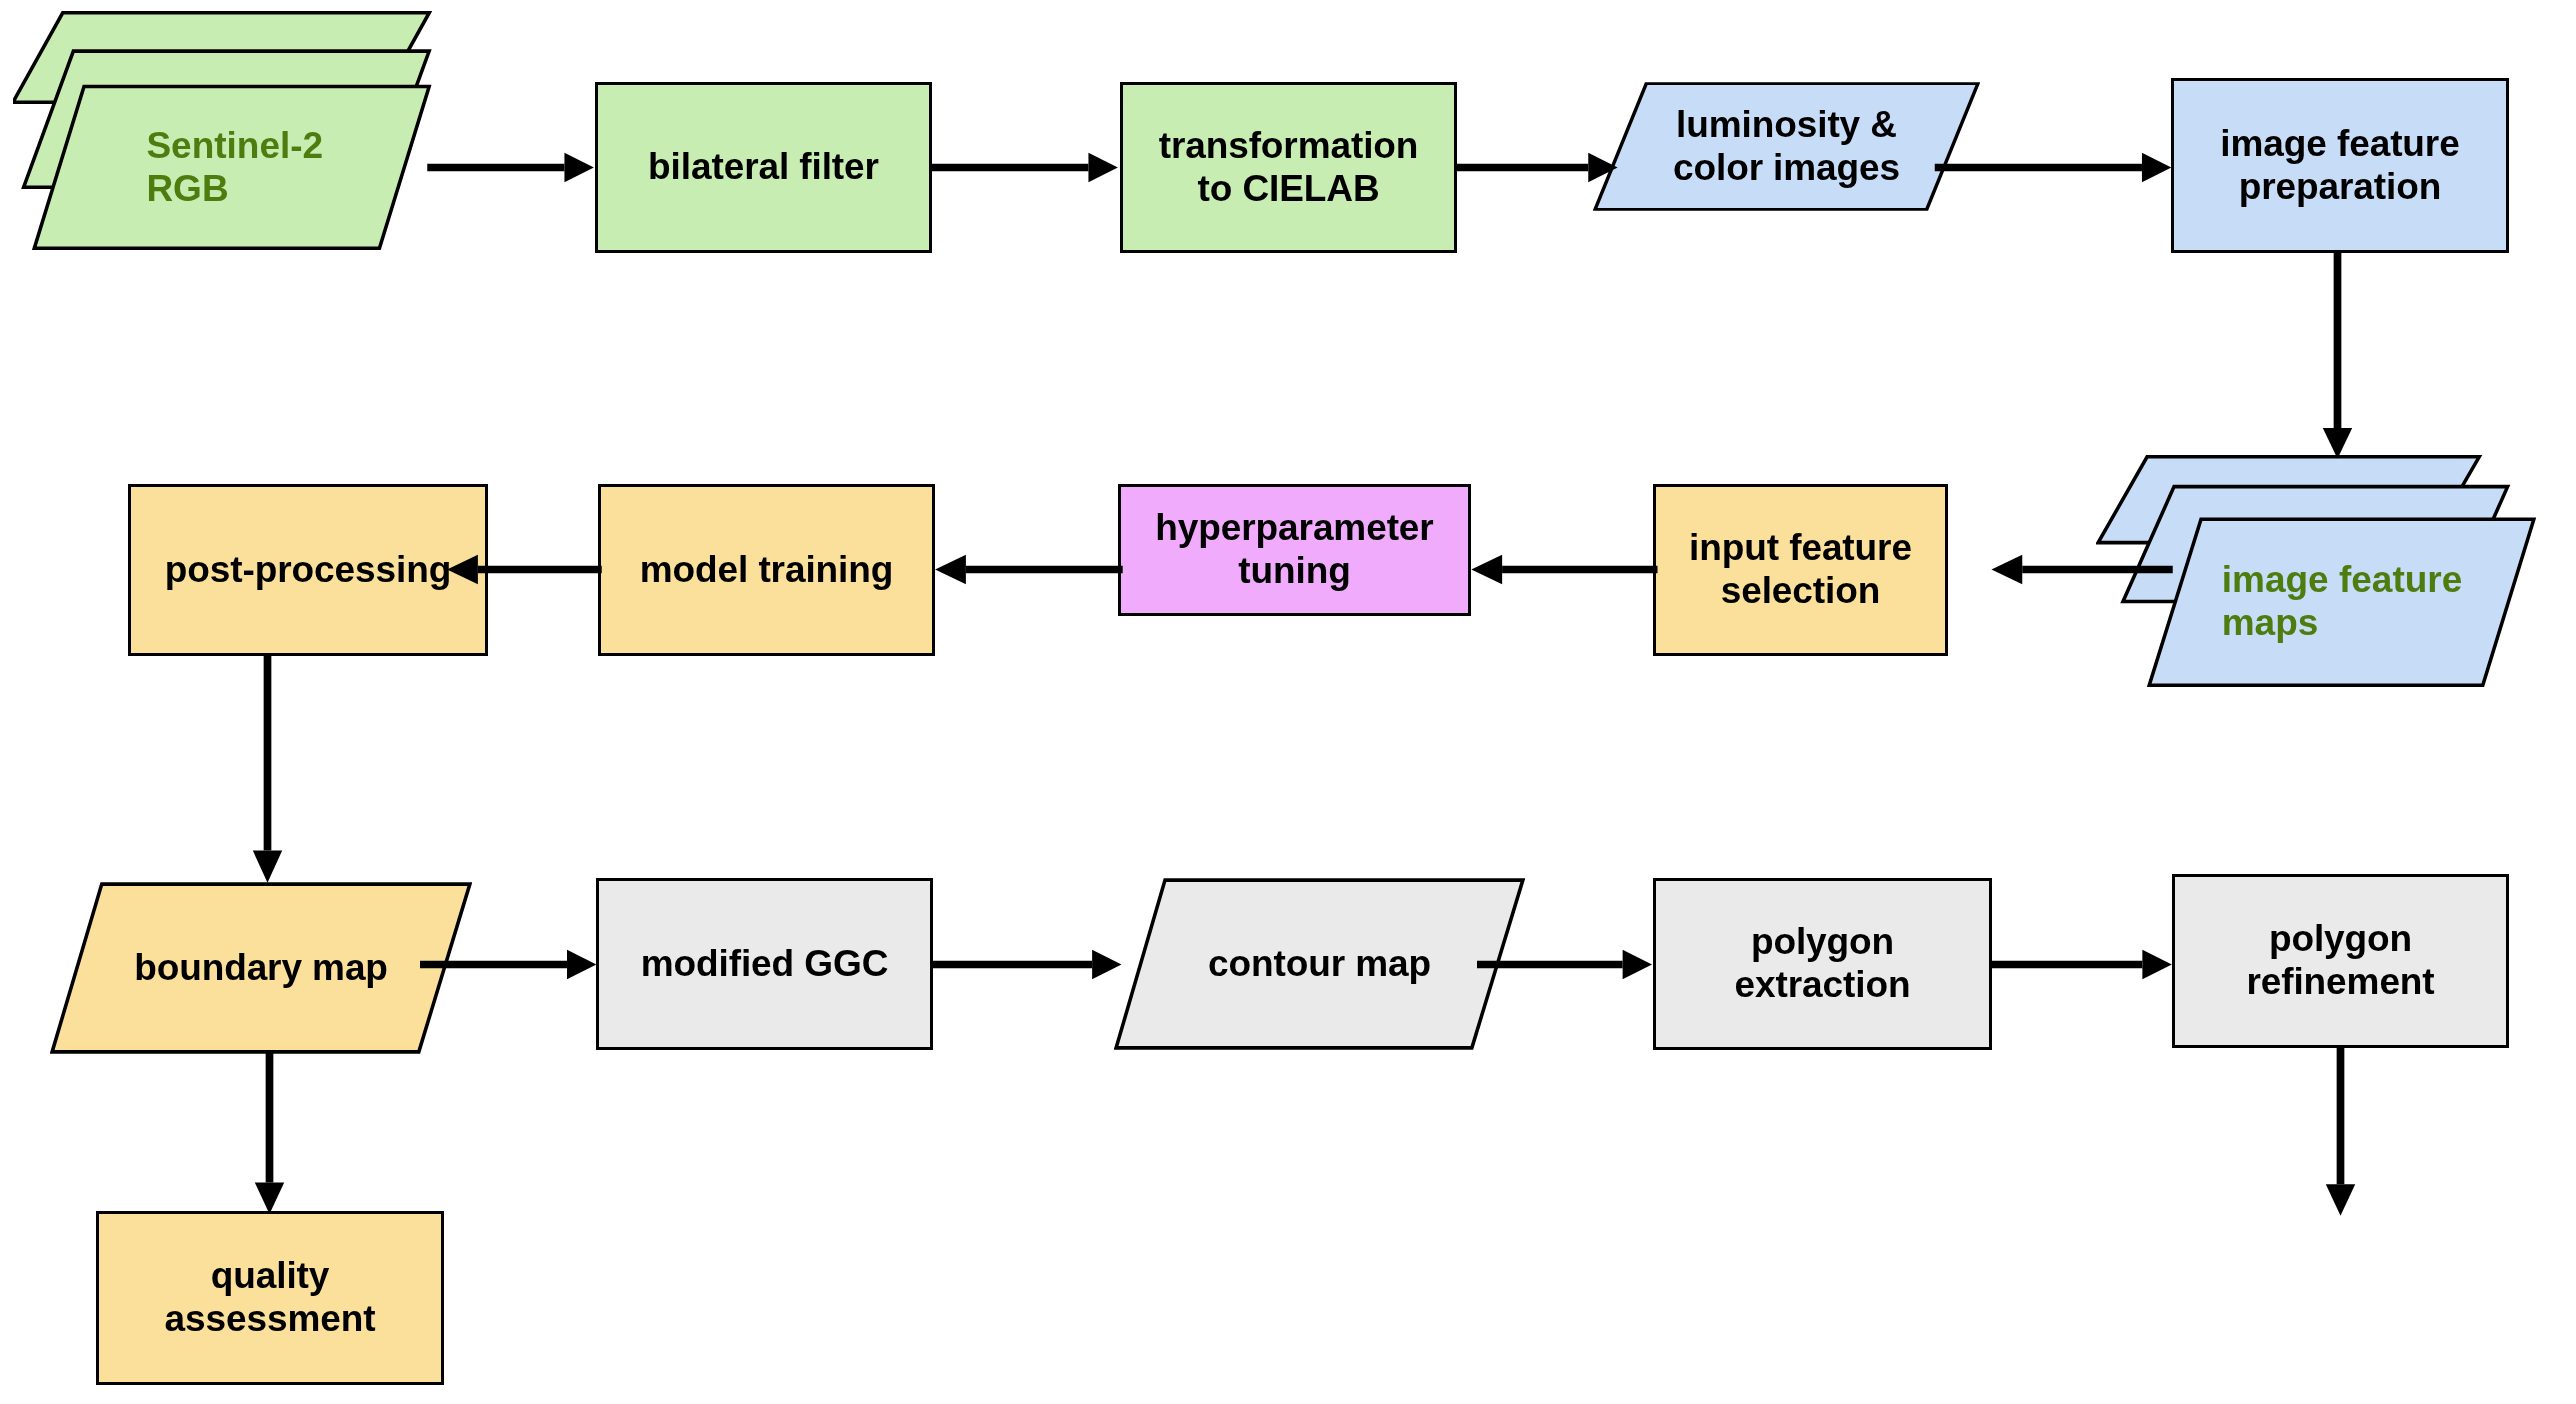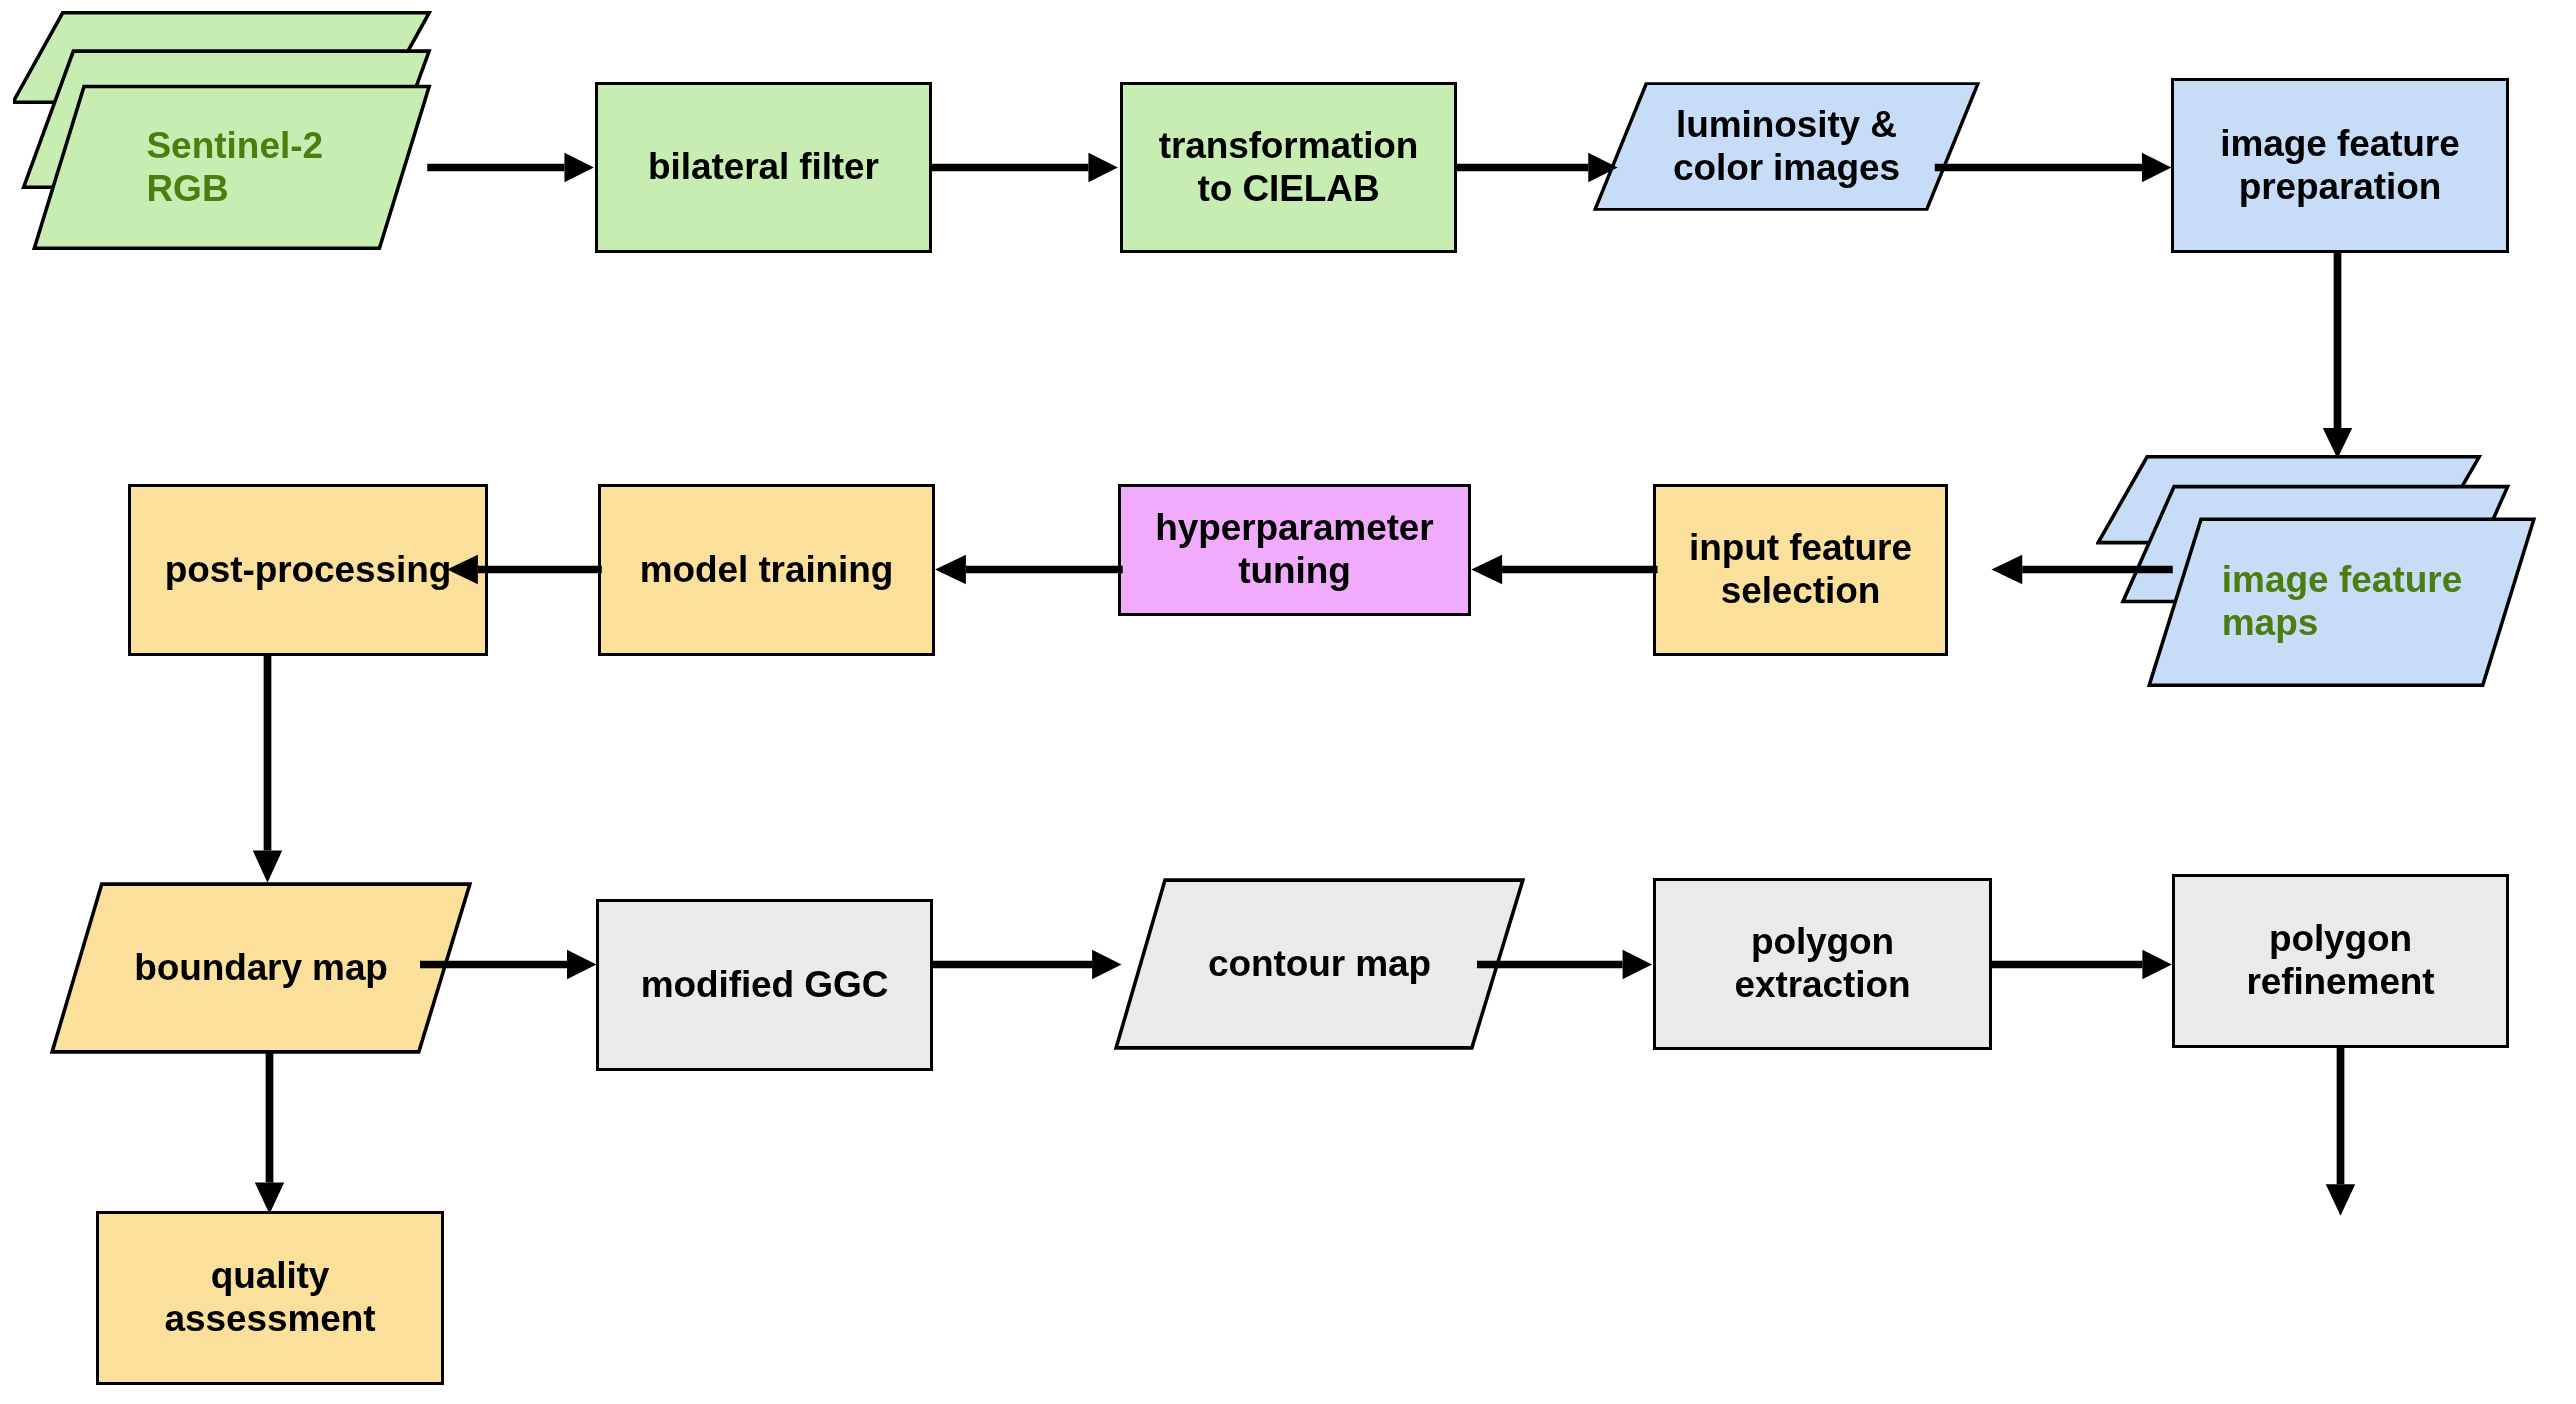--- a/index.html
+++ b/index.html
@@ -157,21 +157,21 @@
     <span class="lbl">post-processing</span>
   </div>
 
   <div class="node para" style="left:50px; top:882px; width:422px; height:172px; font-size:37px;">
     <svg viewBox="0 0 595 243" preserveAspectRatio="none">
       <polygon class="fill-yellow stroke-k" stroke-width="5" points="73,3 592,3 520,240 3,240"></polygon>
     </svg>
     <span class="lbl">boundary map</span>
   </div>
 
-  <div class="node rect" style="left:596px; top:878px; width:337px; height:172px; background:#EAEAEA; font-size:37px;margin-top:21px;">
+  <div class="node rect" style="left:596px; top:878px; width:337px; height:172px; background:#EAEAEA; font-size:37px;">
     <span class="lbl">modified GGC</span>
   </div>
 
   <div class="node para" style="left:1114px; top:878px; width:411px; height:172px; font-size:37px;">
     <svg viewBox="0 0 580 243" preserveAspectRatio="none">
       <polygon class="fill-gray stroke-k" stroke-width="5" points="72,3 577,3 505,240 3,240"></polygon>
     </svg>
     <span class="lbl">contour map</span>
   </div>
 

